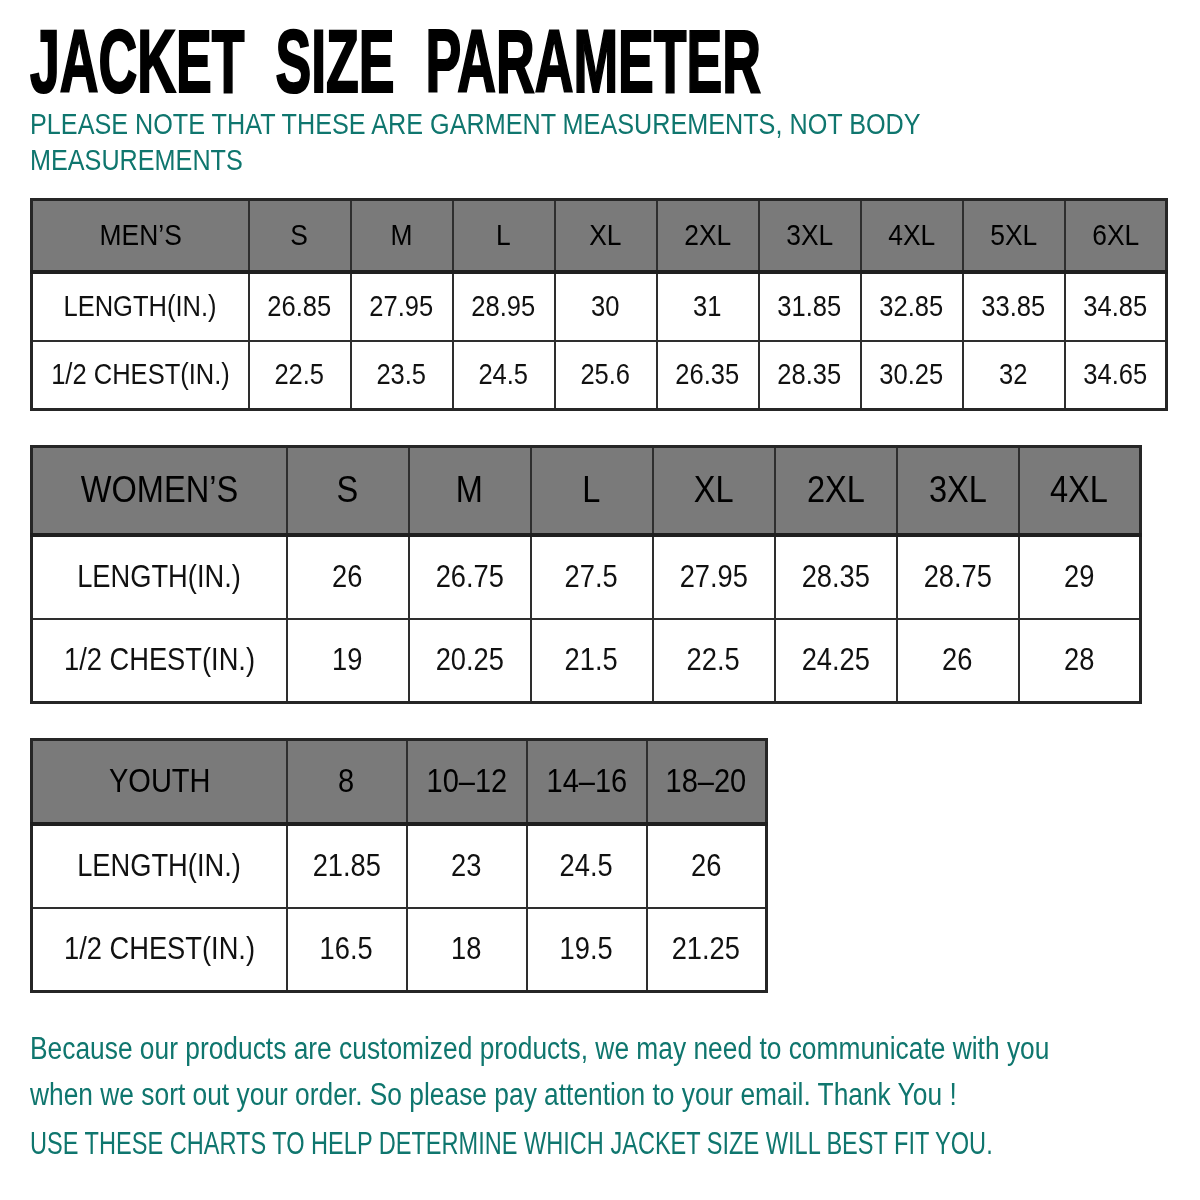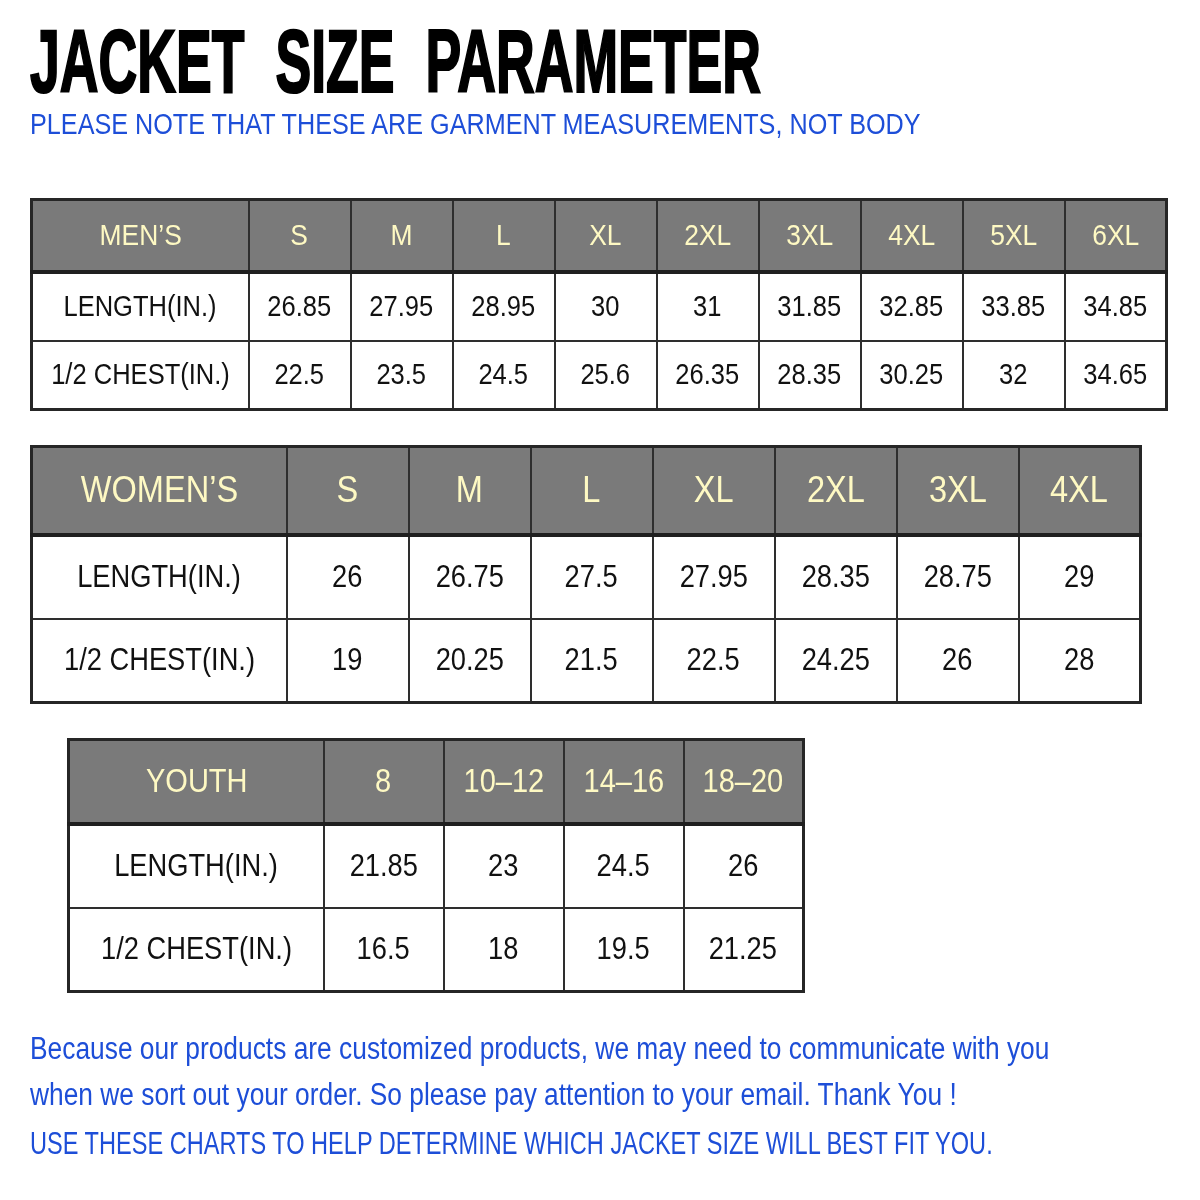--- a/index.html
+++ b/index.html
@@ -15,66 +15,67 @@
   .title {
     position:absolute; left:30px; top:14px;
     font-size:80px; font-weight:900; line-height:86px;
     color:#000; letter-spacing:0px; word-spacing:24px;
     transform:scale(0.67,1.12); transform-origin:0 0;
     white-space:nowrap;
     -webkit-text-stroke:2px #000;
   }
 
   
-  .red { color:#1d4ed8; }
+  .red { color:#0f766e; }
   .note { position:absolute; left:30px; top:106px; font-size:30px; line-height:36px; }
   .footer { position:absolute; left:30px; top:1026px; font-size:31px; line-height:46px; }
   .footer-note { position:absolute; left:30px; top:1126px; font-size:31px; }
   .cnd { display:inline-block; transform:scaleX(0.84); transform-origin:0 50%; white-space:nowrap; }
   .cnd2 { display:inline-block; transform:scaleX(0.85); transform-origin:0 50%; white-space:nowrap; }
   .cnd3 { display:inline-block; transform:scaleX(0.76); transform-origin:0 50%; white-space:nowrap; }
 
   
   table {
     position:absolute; left:30px;
     border-collapse:collapse; table-layout:fixed;
     background:#fff;
     border:3px solid #262626;
   }
   th, td {
     border:2px solid #2e2e2e;
     text-align:center; vertical-align:middle;
     overflow:hidden; padding:0;
   }
   th {
-    background:#7a7a7a; color:#fef9c3; font-weight:normal;
+    background:#7a7a7a; color:#000000; font-weight:normal;
     border-bottom:4px solid #1f1f1f;
   }
   td.rowlabel { font-weight:normal; }
   .t-txt { display:inline-block; transform:scaleX(0.88); transform-origin:50% 50%; white-space:nowrap; }
 
   .mens-table   { top:198px; }
   .mens-table th { height:72px; font-size:30px; }
   .mens-table td { height:69px; font-size:29px; }
 
   .womens-table { top:445px; }
   .womens-table th { height:88px; font-size:37px; }
   .womens-table td { height:84px; font-size:31px; }
 
-  .youth-table  { top:738px;margin-left:37px; }
+  .youth-table  { top:738px; }
   .youth-table th { height:84px; font-size:33px; }
   .youth-table td { height:84px; font-size:31px; }
 </style>
 </head>
 <body>
 
 <div class="title">JACKET SIZE PARAMETER</div>
 
 <div class="note red">
   <div><span class="cnd">PLEASE NOTE THAT THESE ARE GARMENT MEASUREMENTS, NOT BODY</span></div>
+  <div><span class="cnd">MEASUREMENTS</span></div>
 </div>
 
 <table class="mens-table">
   <colgroup>
     <col style="width:217px">
     <col style="width:102px">
       <col style="width:102px">
       <col style="width:102px">
     <col style="width:102px">
       <col style="width:102px">

